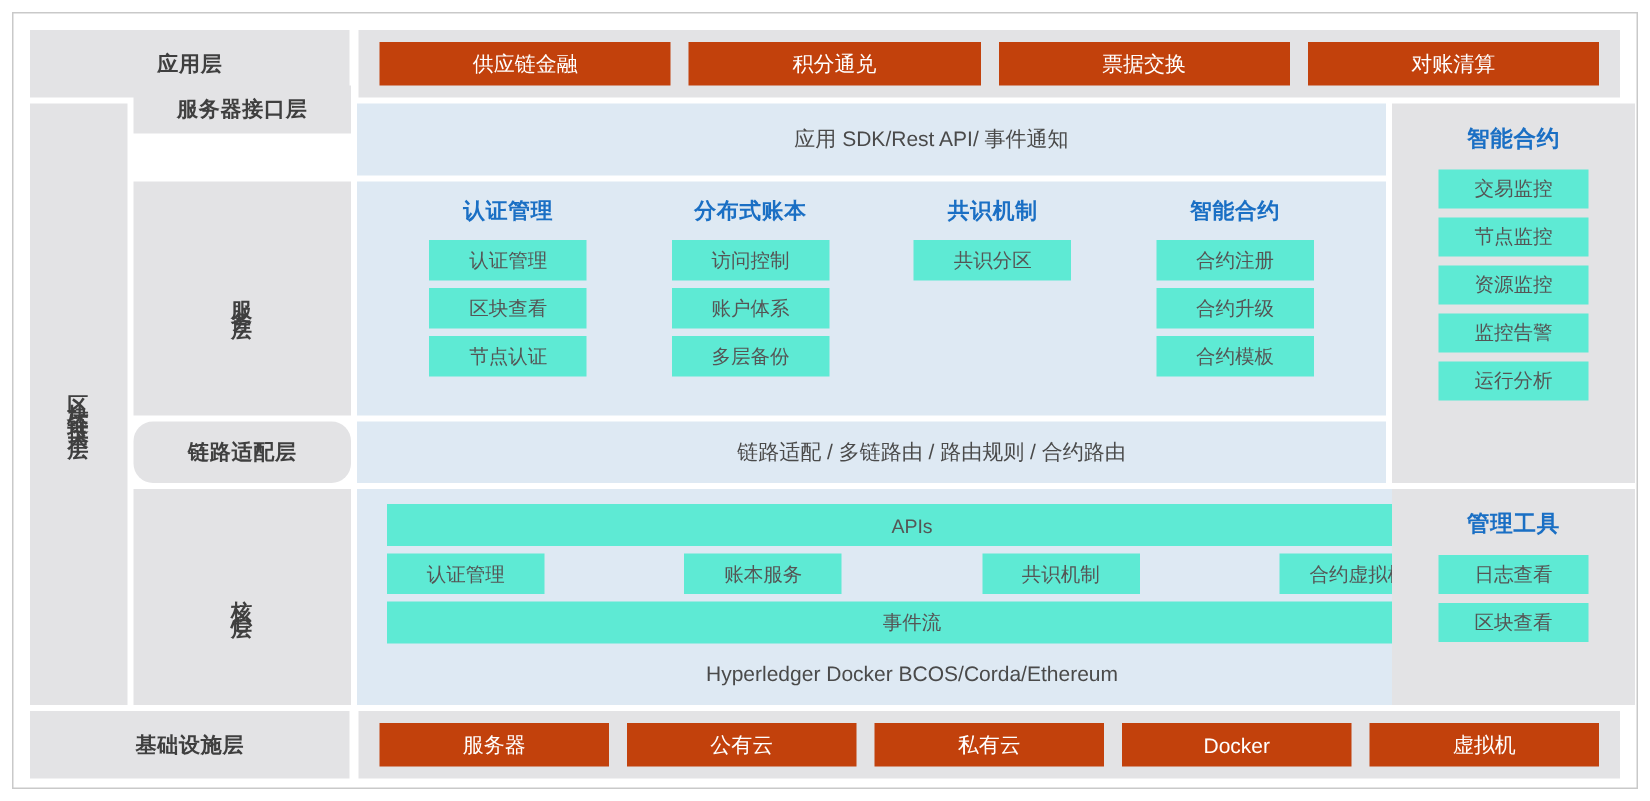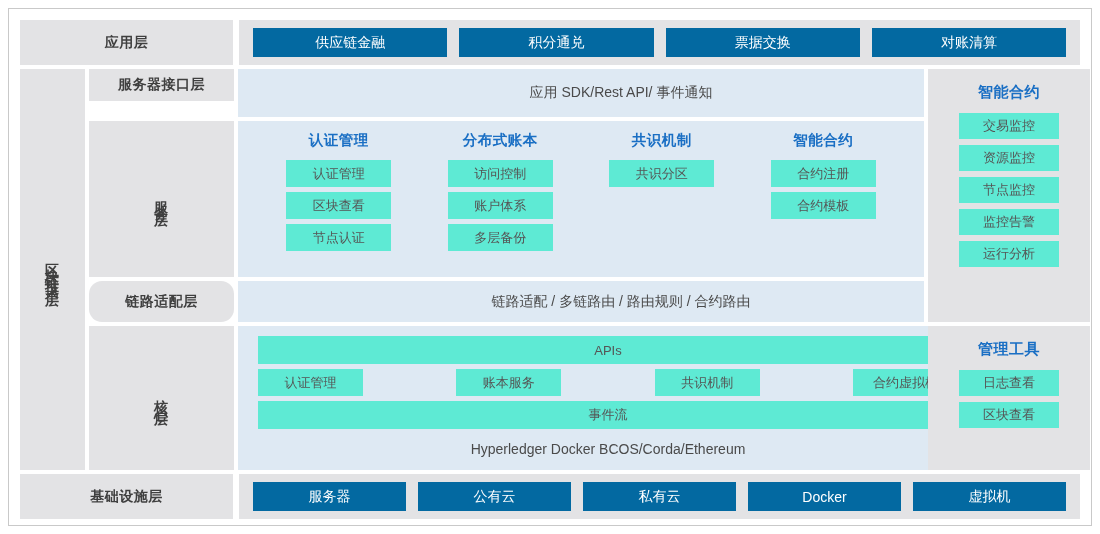--- a/index.html
+++ b/index.html
@@ -46,21 +46,21 @@
     color: #3f3f3f;
     letter-spacing: 0.5px;
   }
   .vlabel {
     writing-mode: vertical-rl;
     text-orientation: upright;
     letter-spacing: 6px;
     line-height: 1;
   }
   .blue-btn {
-    background: #0369a1;
+    background: #c2410c;
     color: #ffffff;
     font-size: 14px;
     display: flex;
     align-items: center;
     justify-content: center;
     text-align: center;
     box-sizing: border-box;
   }
   .white-chip {
     background: #5eead4;
@@ -99,21 +99,21 @@
   
   
   #app-label   { position:absolute; left:11px;  top:11px;  width:213px; height:45px; }
   #app-apps    { position:absolute; left:230px; top:11px;  width:841px; height:45px; display:flex; align-items:center; padding:0 8px; box-sizing:border-box; }
   #app-apps .blue-btn { height:29px; flex:1 1 0; margin:0 6px; }
 
   
   #spine       { position:absolute; left:11px;  top:60px;  width:65px;  height:401px; }
 
   
-  #lbl-iface   { position:absolute; left:80px;  top:60px;  width:145px; height:32px; }
+  #lbl-iface   { position:absolute; left:80px;  top:48px;  width:145px; height:32px; }
   #lbl-service { position:absolute; left:80px;  top:112px; width:145px; height:156px; }
   #lbl-adapt   { position:absolute; left:80px;  top:272px; width:145px; height:41px;border-radius:13px; }
   #lbl-core    { position:absolute; left:80px;  top:317px; width:145px; height:144px; }
 
   
   #c-iface     { position:absolute; left:229px; top:60px;  width:686px; height:48px; }
   #c-service   { position:absolute; left:229px; top:112px; width:686px; height:156px; }
   #c-adapt     { position:absolute; left:229px; top:272px; width:686px; height:41px; }
   #c-core      { position:absolute; left:229px; top:317px; width:740px; height:144px; }
 
@@ -200,20 +200,21 @@
         </div>
 
         <div class="svc-col">
           <div class="col-head">共识机制</div>
           <div class="white-chip">共识分区</div>
         </div>
 
         <div class="svc-col">
           <div class="col-head">智能合约</div>
           <div class="white-chip">合约注册</div>
+          <div class="white-chip">合约升级</div>
           <div class="white-chip">合约模板</div>
         </div>
 
       </div>
     </div>
 
     <div id="lbl-adapt" class="gray-panel label-box">链路适配层</div>
     <div id="c-adapt" class="blue-panel">
       <div class="plain-text">链路适配 / 多链路由 / 路由规则 / 合约路由</div>
     </div>
@@ -232,22 +233,22 @@
         </div>
         <div class="white-chip core-bar">事件流</div>
         <div class="core-foot">Hyperledger Docker BCOS/Corda/Ethereum</div>
       </div>
     </div>
 
     <div id="p-contract" class="gray-panel">
       <div class="panel-inner">
         <div class="panel-title">智能合约</div>
         <div class="white-chip">交易监控</div>
+        <div class="white-chip">节点监控</div>
         <div class="white-chip">资源监控</div>
-        <div class="white-chip">节点监控</div>
         <div class="white-chip">监控告警</div>
         <div class="white-chip">运行分析</div>
       </div>
     </div>
 
     <div id="p-tools" class="gray-panel">
       <div class="panel-inner">
         <div class="panel-title">管理工具</div>
         <div class="white-chip">日志查看</div>
         <div class="white-chip">区块查看</div>

